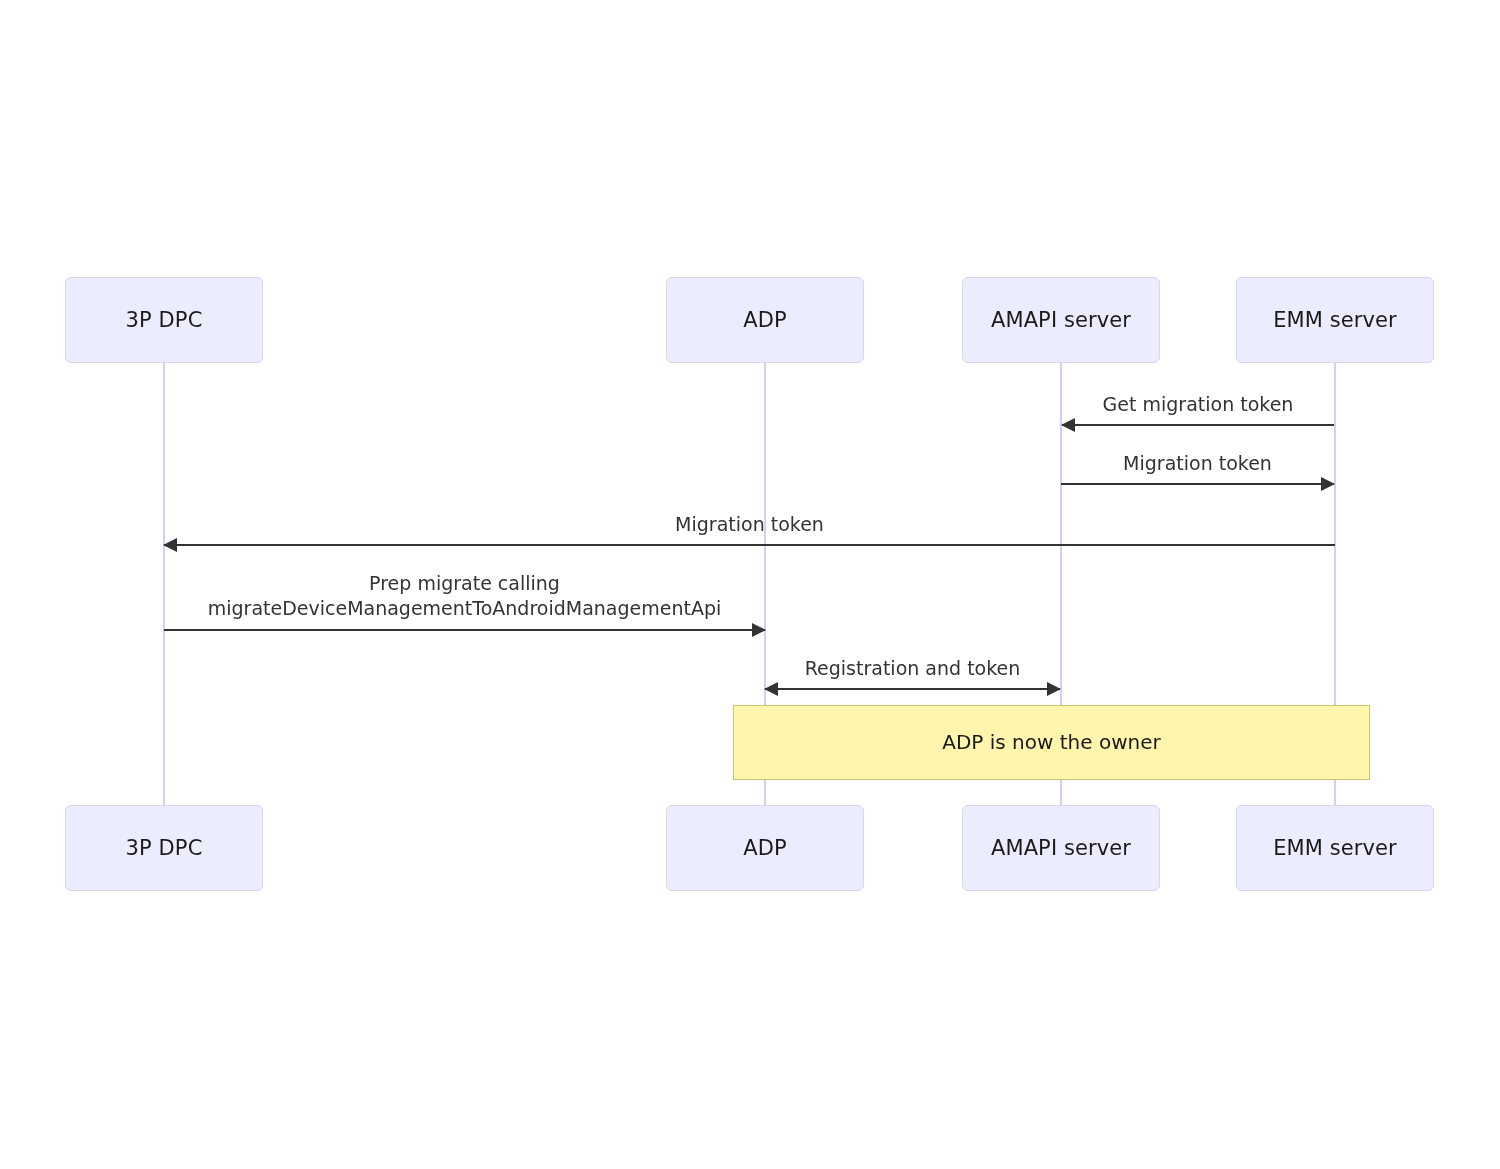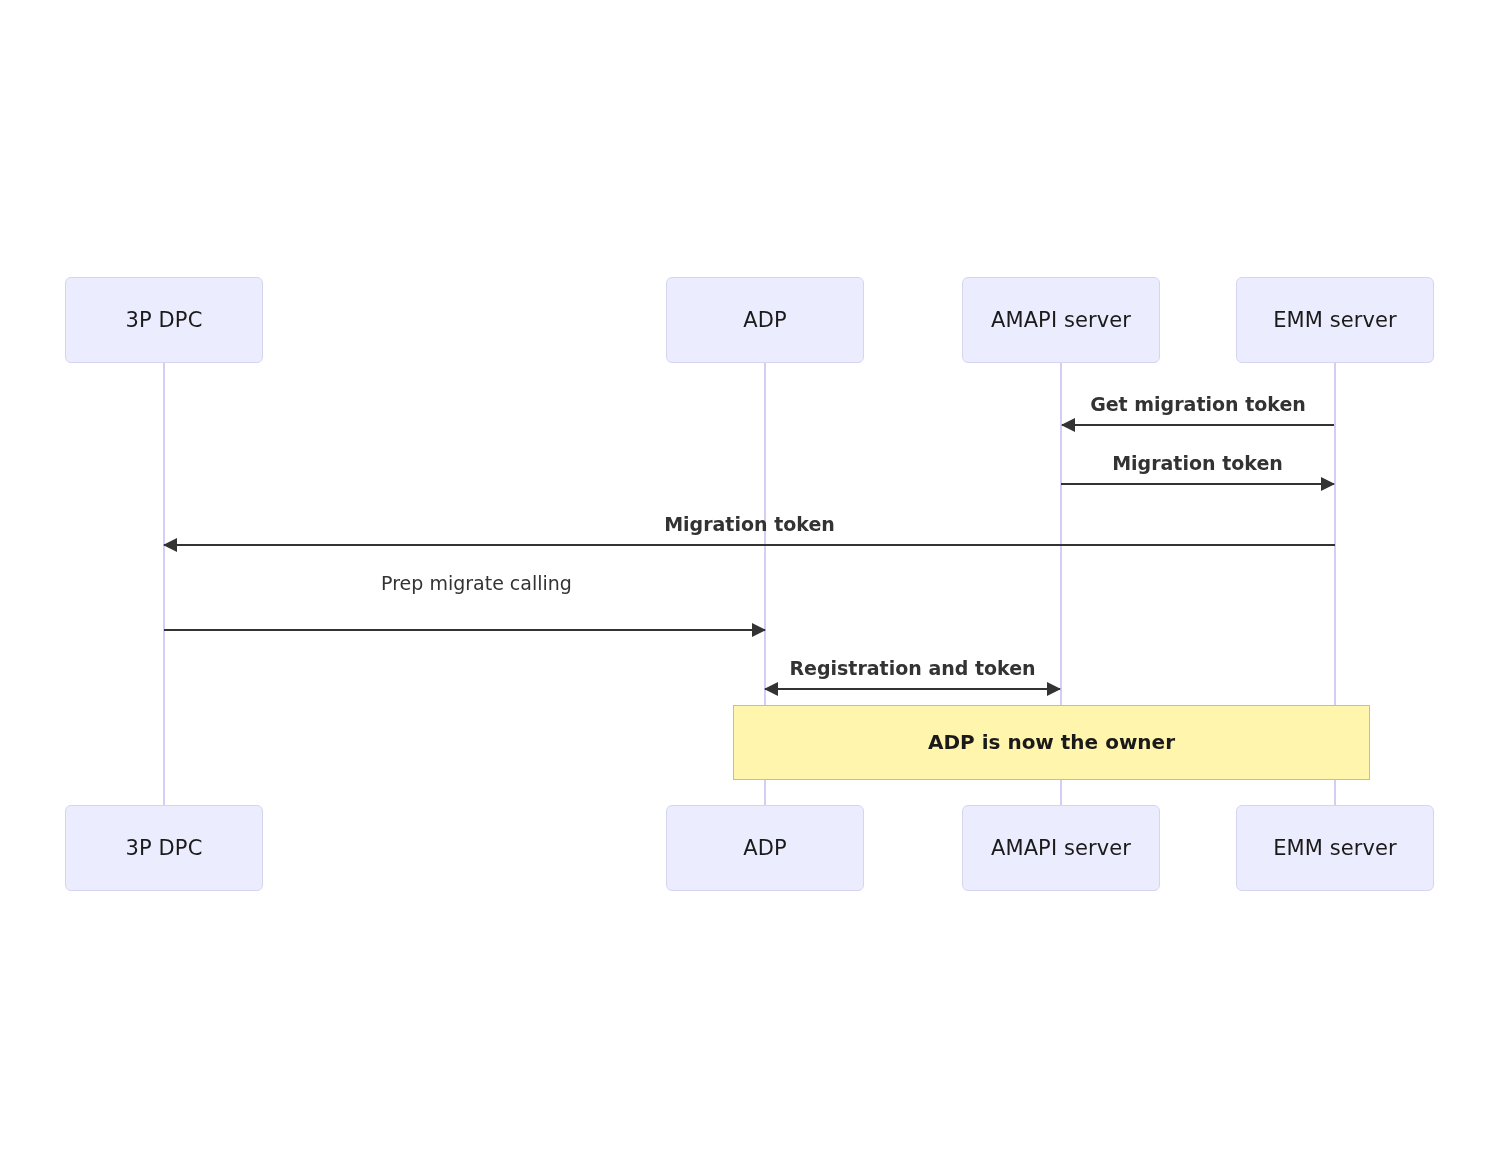--- a/index.html
+++ b/index.html
@@ -78,38 +78,37 @@
   .msg-label {
     position: absolute;
     left: 0;
     width: 100%;
     text-align: center;
     font-size: 19px;
     color: #333333;
     line-height: 25px;
     white-space: nowrap;
   }
-  .msg-label.one-line { top: -32px; font-weight: bold; }
-  .msg-label.two-line { top: -58px; margin-left: 12px; }
+  .msg-label.one-line { top: -32px; }
+  .msg-label.two-line { top: -58px; }
 
   
   .note {
     position: absolute;
     box-sizing: border-box;
     background: #fff5ad;
     border: 1px solid #c9c56a;
     display: flex;
     flex-direction: row;
     align-items: center;
     justify-content: center;
     font-size: 20px;
     color: #1a1a1a;
     line-height: 27px;
     text-align: center;
-    font-weight: bold;
   }
   .note-line { display: block; }
 </style>
 </head>
 <body>
 
 <div id="diagram">
 
   <div class="lifeline" style="left:163px; top:363px; height:442px;"></div>
   <div class="lifeline" style="left:764px; top:363px; height:442px;"></div>
@@ -145,20 +144,21 @@
     <div class="msg-line"></div>
     <div class="arrowhead left"></div>
     <div class="msg-label one-line">Migration token</div>
   </div>
 
   <div class="message" style="left:164px; top:629px; width:601px;">
     <div class="msg-line"></div>
     <div class="arrowhead right"></div>
     <div class="msg-label two-line">
       <span class="msg-line-1">Prep migrate calling</span><br>
+      <span class="msg-line-2">migrateDeviceManagementToAndroidManagementApi</span>
     </div>
   </div>
 
   <div class="message" style="left:765px; top:688px; width:295px;">
     <div class="msg-line"></div>
     <div class="arrowhead left"></div>
     <div class="arrowhead right"></div>
     <div class="msg-label one-line">Registration and token</div>
   </div>
 

